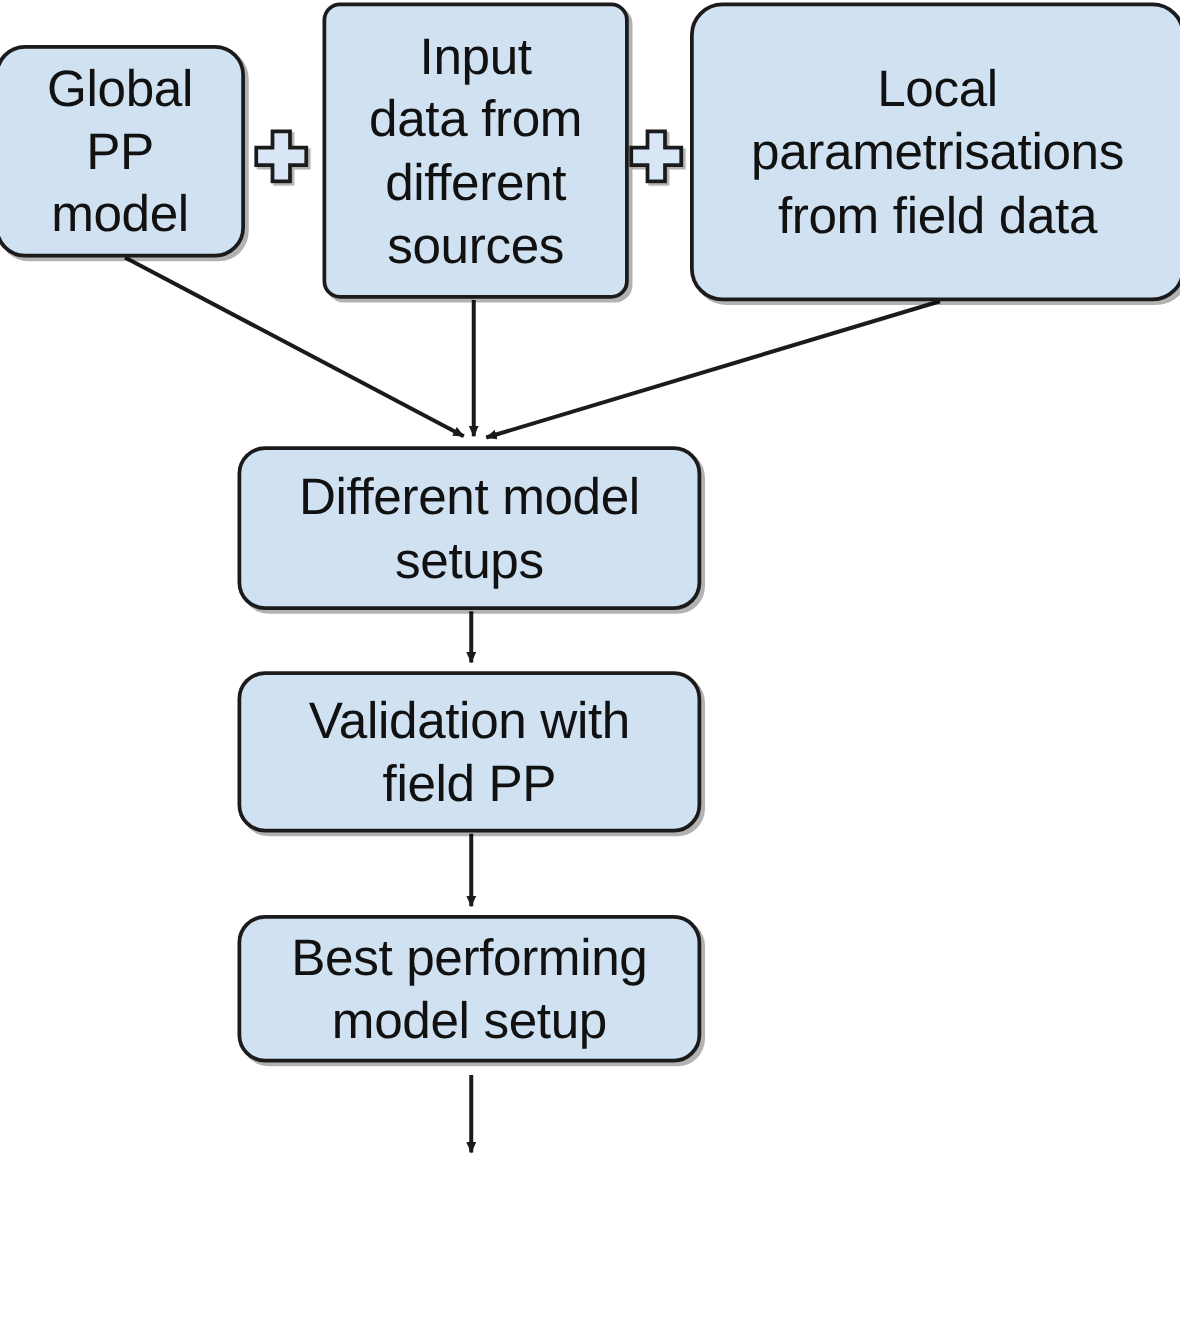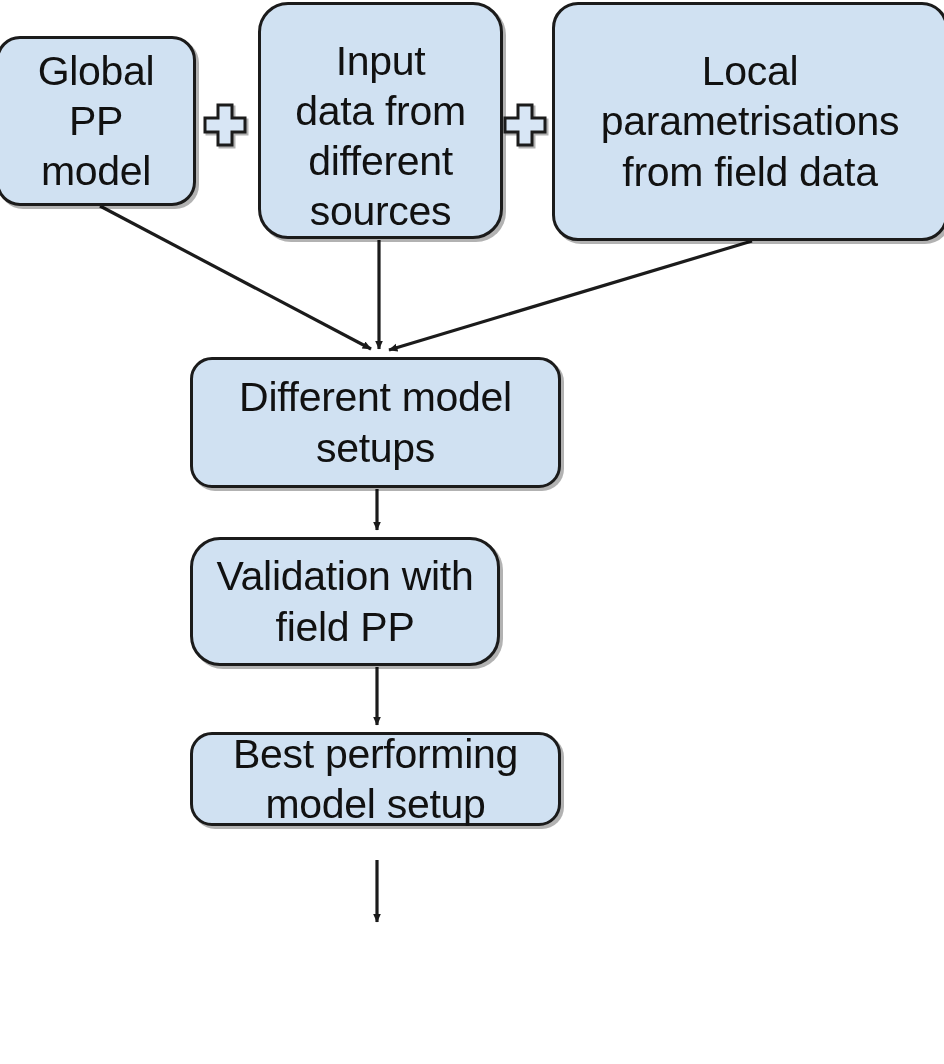--- a/index.html
+++ b/index.html
@@ -45,26 +45,26 @@
     z-index: 3;
   }
   .node .node-label {
     display: block;
     width: 100%;
     padding: 0 8px;
     white-space: pre-line;
   }
   
   #node-global-pp-model  { left: -4px;  top: 36px;  width: 200px; height: 170px; border-radius: 24px; }
-  #node-input-data       { left: 258px; top: 2px;   width: 245px; height: 237px; border-radius: 30px; align-items: flex-end; }
+  #node-input-data       { left: 258px; top: 2px;   width: 245px; height: 237px; border-radius: 14px; }
   #node-local-param      { left: 552px; top: 2px;   width: 396px; height: 239px; border-radius: 26px; }
   
   #node-different-setups { left: 190px; top: 357px; width: 371px; height: 131px; }
-  #node-validation       { left: 190px; top: 537px; width: 310px; height: 129px; border-radius: 30px; }
-  #node-best-setup       { left: 190px; top: 732px; width: 371px; height: 94px; }
+  #node-validation       { left: 190px; top: 537px; width: 371px; height: 129px; }
+  #node-best-setup       { left: 190px; top: 732px; width: 371px; height: 118px; }
   #node-basin-estimates  { left: 190px; top: 929px; width: 371px; height: 127px; }
 
   
   .plus {
     position: absolute;
     width: 44px;
     height: 44px;
     z-index: 4;
     filter: drop-shadow(2px 2px 0 rgba(0,0,0,0.30));
   }

